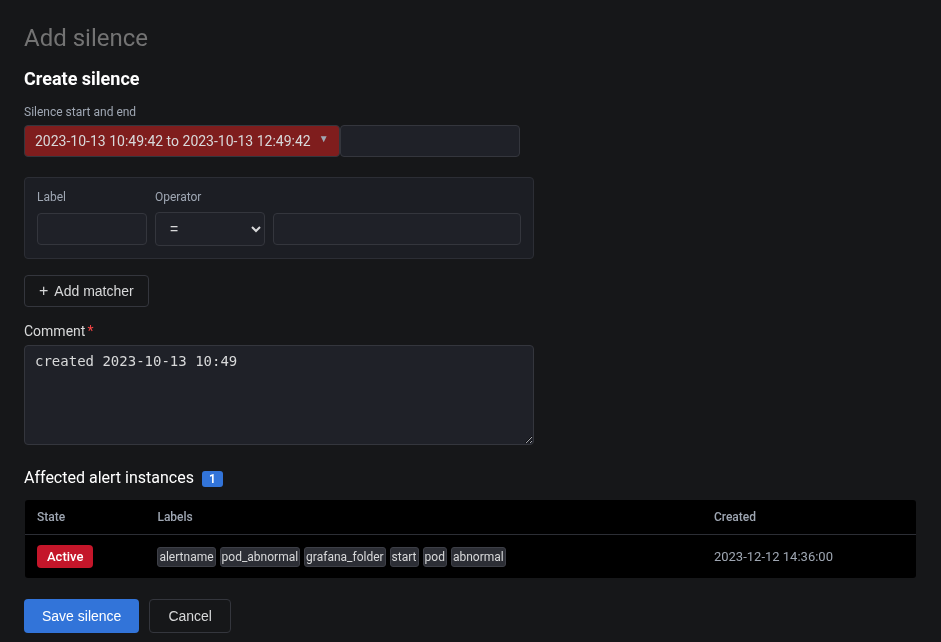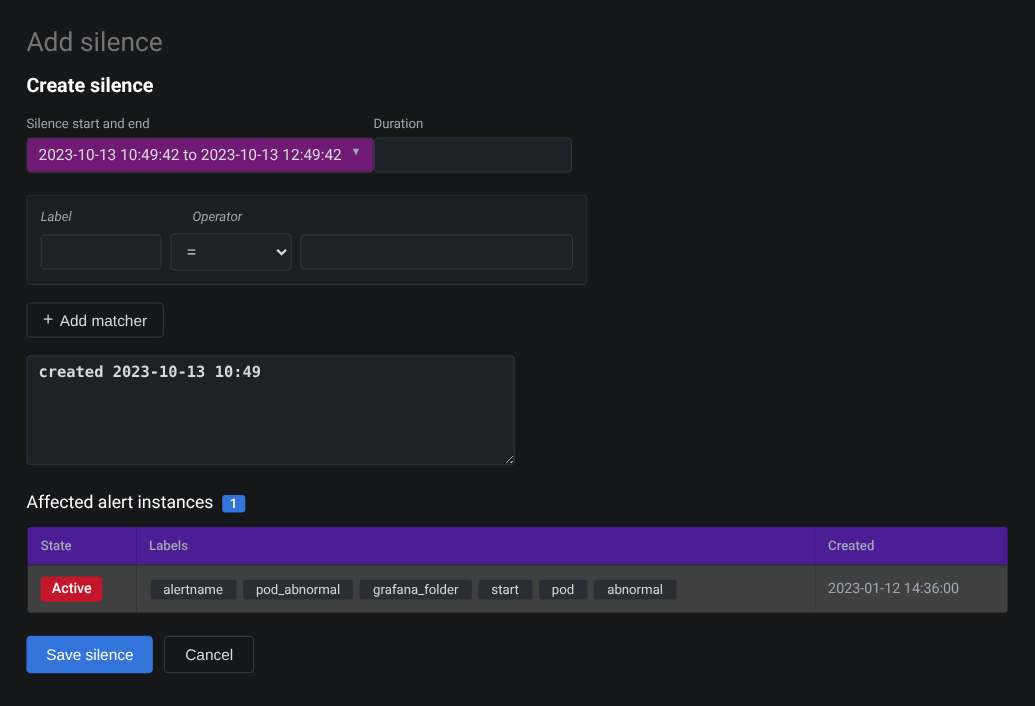--- a/index.html
+++ b/index.html
@@ -50,21 +50,21 @@
       border: 1px solid #34363d;
       color: #d8d9da;
       border-radius: 4px;
       padding: 7px 10px;
       font-size: 14px;
       outline: none;
     }
 
     .datetime-select {
       display: flex;
-      background-color: #701a75;
+      background-color: #7f1d1d;
       border: 1px solid #34363d;
       border-radius: 4px;
       padding: 7px 10px;
       cursor: pointer;
       min-width: 260px;
       justify-content: space-between;
       color: #d8d9da;
       font-size: 14px;
       user-select: none;
     }
@@ -103,25 +103,24 @@
       flex-direction: column;
       gap: 8px;
       max-width: 510px;
     }
 
     .labels-grid-header {
       display: flex;
       gap: 8px;
       font-size: 12px;
       color: #9fa7b3;
-      font-style: italic;
     }
 
     .labels-grid-header .col-label { width: 110px; }
-    .labels-grid-header .col-operator { width: 110px; margin-left: 20px; }
+    .labels-grid-header .col-operator { width: 110px; }
     .labels-grid-header .col-value { flex: 1; }
 
     .labels-grid-row {
       display: flex;
       gap: 8px;
       align-items: center;
     }
 
     .labels-grid-row input[type="text"] {
       width: 110px;
@@ -158,24 +157,23 @@
       margin-bottom: 20px;
     }
 
     .comment-label {
       font-size: 14px;
       color: #d8d9da;
       margin-bottom: 6px;
     }
 
     textarea {
-      width: 444px;
+      width: 510px;
       height: 100px;
       resize: vertical;
-      font-weight: bold;
     }
 
     .affected-section {
       margin-bottom: 20px;
     }
 
     .affected-title {
       font-size: 16px;
       font-weight: 400;
       color: #fff;
@@ -196,35 +194,35 @@
 
     .instances-table {
       width: 100%;
       border-collapse: collapse;
       border: 1px solid #2c2e35;
       border-radius: 4px;
       overflow: hidden;
     }
 
     .instances-table thead tr {
-      background-color: #4c1d95;
+      background-color: #000000;
       border-bottom: 1px solid #2c2e35;
     }
 
     .instances-table th {
       text-align: left;
       padding: 10px 12px;
       font-size: 12px;
       color: #9fa7b3;
       font-weight: 500;
     }
 
     .instances-table td {
       padding: 10px 12px;
-      background-color: #404040;
+      background-color: #000000;
       border-bottom: 1px solid #2c2e35;
       vertical-align: middle;
     }
 
     .state-badge-active {
       background-color: #c4162a;
       color: #fff;
       border-radius: 4px;
       padding: 4px 10px;
       font-size: 13px;
@@ -235,21 +233,21 @@
     .label-tags {
       display: flex;
       flex-wrap: wrap;
       gap: 4px;
     }
 
     .label-tag {
       background-color: #2c2e35;
       border: 1px solid #3d3f47;
       border-radius: 3px;
-      padding: 2px 12px;
+      padding: 2px 1px;
       font-size: 12px;
       color: #d8d9da;
     }
 
     .created-time {
       font-size: 13px;
       color: #9fa7b3;
       white-space: nowrap;
     }
 
@@ -289,21 +287,20 @@
 
 <div class="row">
   <div class="field-group">
     <div class="section-label">Silence start and end</div>
     <div class="datetime-select">
       <span>2023-10-13 10:49:42 to 2023-10-13 12:49:42</span>
       <span class="chevron">▼</span>
     </div>
   </div>
   <div class="field-group">
-    <div class="section-label">Duration</div>
     <input type="text" class="duration-input" style="">
   </div>
 </div>
 
 <div class="matching-labels-section">
   <div class="labels-grid">
     <div class="labels-grid-header">
       <span class="col-label">Label</span>
       <span class="col-operator">Operator</span>
     </div>
@@ -319,20 +316,23 @@
     </div>
   </div>
 </div>
 
 <button class="add-matcher-btn">
   <span class="plus-icon">+</span>
   <span>Add matcher</span>
 </button>
 
 <div class="comment-section">
+  <div class="comment-label">
+    <span>Comment</span><span class="required-star">*</span>
+  </div>
   <textarea style="">created 2023-10-13 10:49</textarea>
 </div>
 
 <div class="affected-section">
   <div class="affected-title">
     <span>Affected alert instances</span>
     <span class="badge">1</span>
   </div>
   <table class="instances-table">
     <thead>
@@ -348,21 +348,21 @@
           <td>
             <div class="label-tags">
               <span class="label-tag">alertname</span>
               <span class="label-tag">pod_abnormal</span>
               <span class="label-tag">grafana_folder</span>
               <span class="label-tag">start</span>
               <span class="label-tag">pod</span>
               <span class="label-tag">abnormal</span>
             </div>
           </td>
-          <td class="created-time">2023-01-12 14:36:00</td>
+          <td class="created-time">2023-12-12 14:36:00</td>
         </tr>
       </tbody>
   </table>
 </div>
 
 <div class="actions-row">
   <button class="btn-save">Save silence</button>
   <button class="btn-cancel">Cancel</button>
 </div>
 

